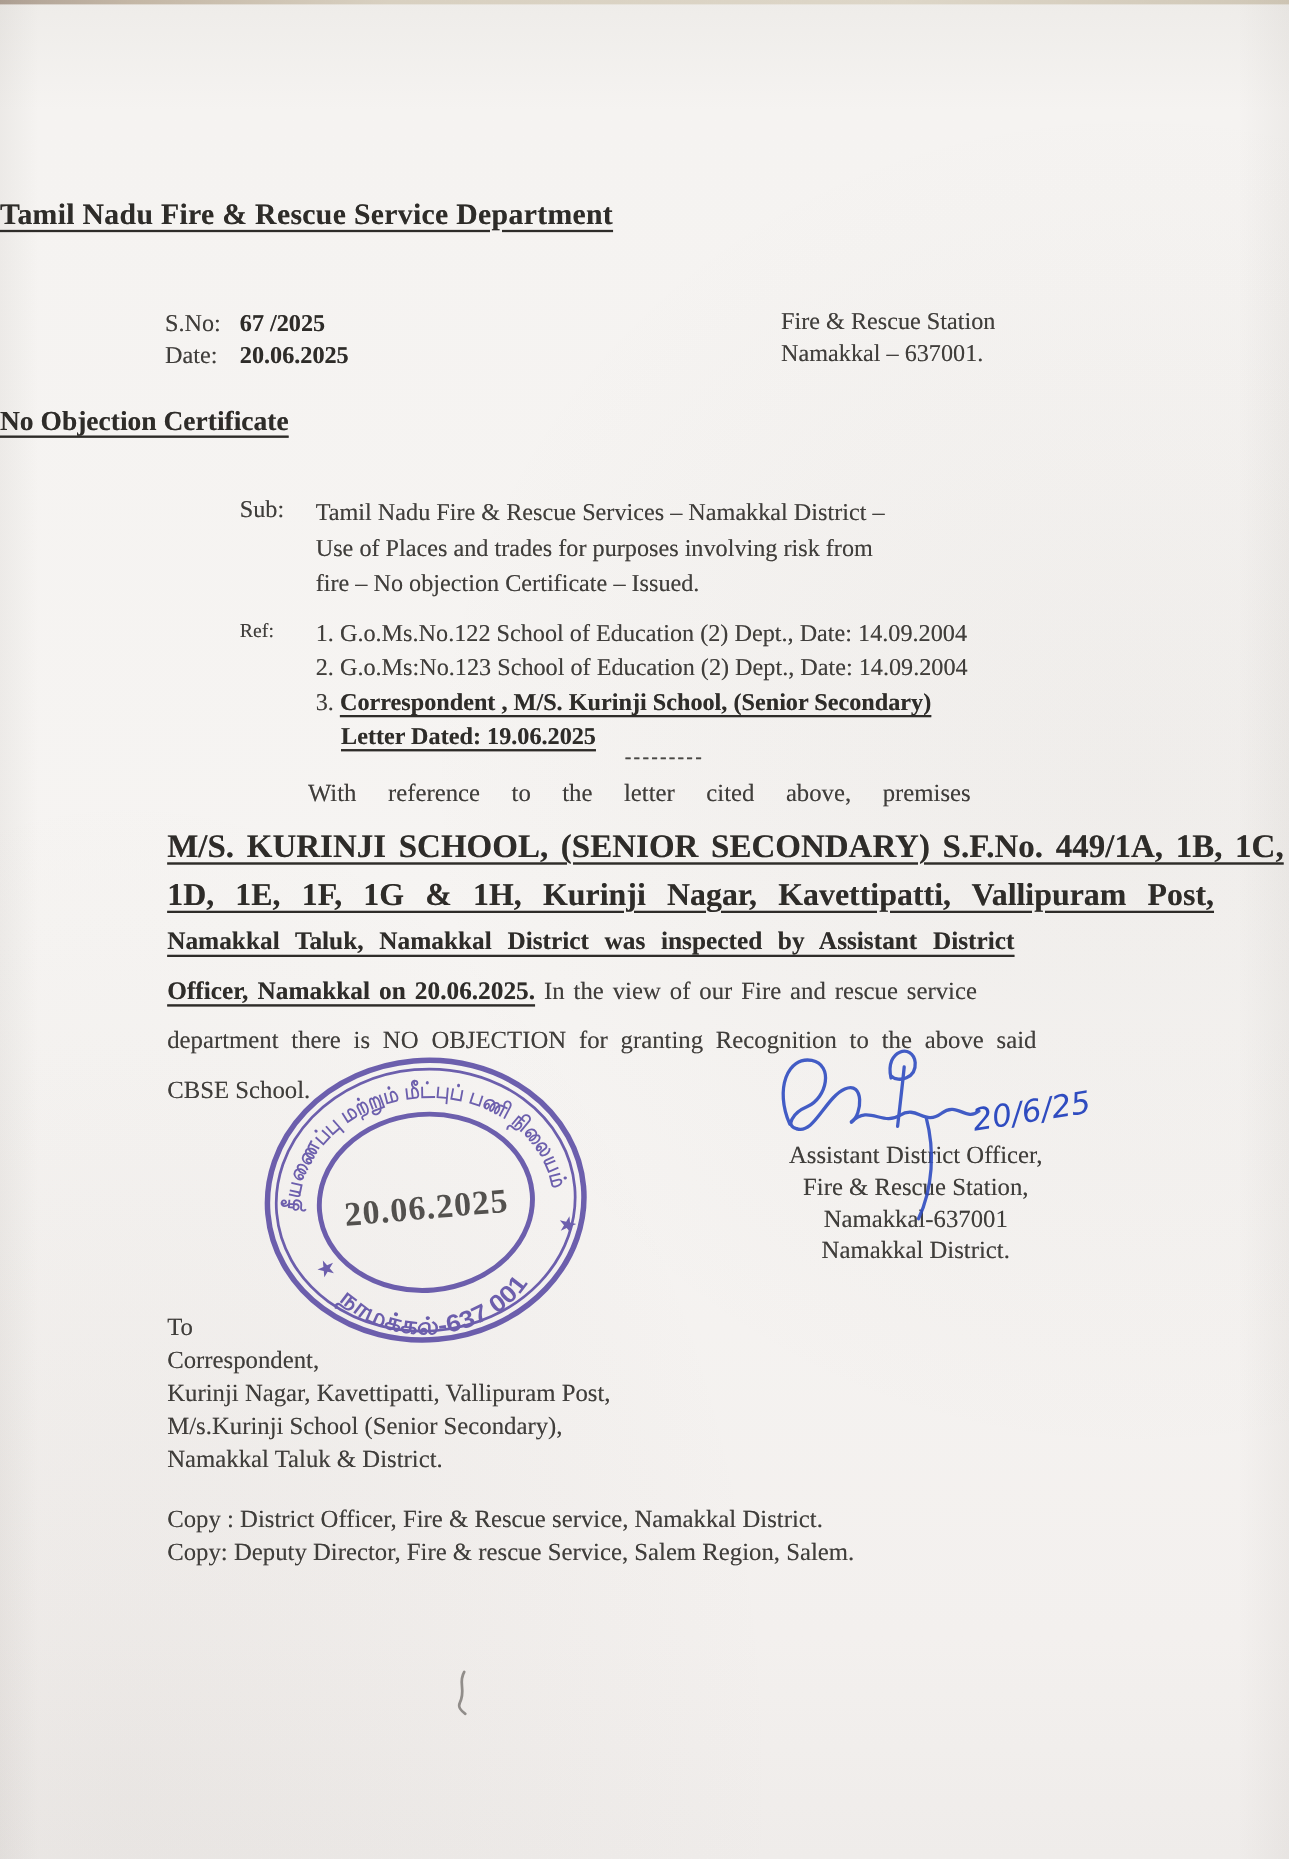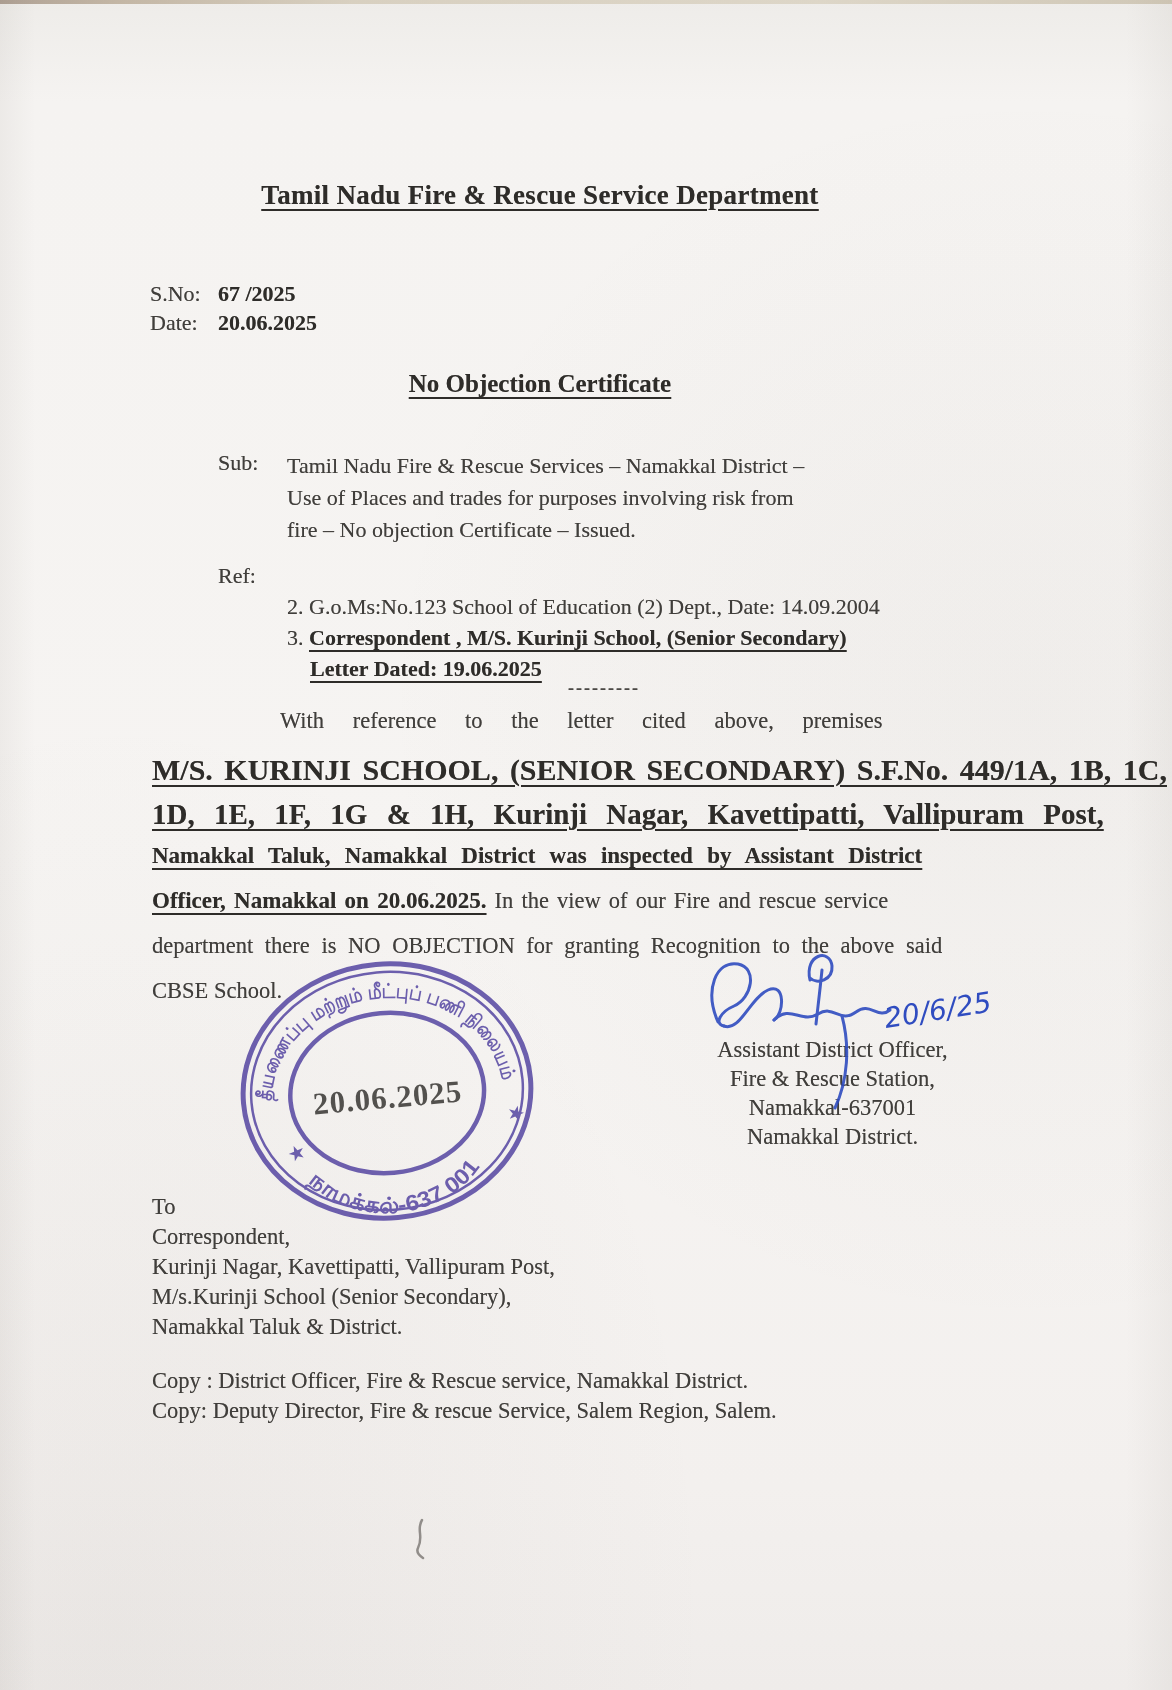--- a/index.html
+++ b/index.html
@@ -13,29 +13,29 @@
     background:
       radial-gradient(ellipse at 88% 42%, rgba(120,110,100,0.05), transparent 45%),
       radial-gradient(ellipse at 10% 96%, rgba(120,110,100,0.06), transparent 40%),
       linear-gradient(90deg, rgba(90,80,70,0.06) 0%, rgba(0,0,0,0) 3%, rgba(0,0,0,0) 96%, rgba(90,80,70,0.05) 100%),
       linear-gradient(180deg, #eeece9 0%, #f5f3f1 6%, #f6f4f2 55%, #f3f0ee 88%, #efecea 100%);
   }
   .abs{position:absolute;}
   .txt{white-space:nowrap; text-shadow:0 0 0.6px rgba(64,62,59,0.55);}
   .b{font-weight:bold;color:#2e2c29;}
   .u{text-decoration:underline;text-decoration-thickness:2px;text-underline-offset:5px;}
-  .center-band{left:0;width:1080px;text-align:center;}
+  .center-band{left:0;width:1080px;text-align:left;}
   .doc-title{top:180px;font-size:27px;letter-spacing:0.3px;}
   .noc-heading{top:370px;font-size:25px;}
   .meta{left:150px;font-size:22px;}
   .meta .lbl{display:inline-block;width:68px;}
   .station{left:710px;font-size:22px;line-height:29px;}
   .sub-label{left:218px;top:450px;font-size:22px;}
   .sub-lines{left:287px;top:450px;font-size:22px;line-height:32px;}
-  .ref-label{left:218px;top:563px;font-size:22px;}
+  .ref-label{left:218px;top:563px;font-size:18px;}
   .ref-line{left:287px;font-size:22px;}
   .dashes{left:568px;top:678px;font-size:18px;font-weight:bold;letter-spacing:2px;color:#4a4845;}
   .para{left:152px;top:708px;width:783px;}
   .pline{height:45px;font-size:22.5px;white-space:nowrap;text-shadow:0 0 0.6px rgba(64,62,59,0.55);}
   .jl1{padding-left:128px;word-spacing:23px;}
   .jl2{font-size:30px;word-spacing:4px;}
   .jl3{font-size:29px;word-spacing:12px;}
   .jl4{font-size:23px;word-spacing:8.5px;}
   .jl5{word-spacing:2.5px;}
   .jl6{word-spacing:6px;}
@@ -58,31 +58,36 @@
 
   <div class="abs txt center-band doc-title b u">Tamil Nadu Fire &amp; Rescue Service Department</div>
 
   <div class="abs txt meta" style="top:281px;">
     <span class="lbl">S.No:</span><span class="b">67 /2025</span>
   </div>
   <div class="abs txt meta" style="top:310px;">
     <span class="lbl">Date:</span><span class="b">20.06.2025</span>
   </div>
 
+  <div class="abs txt station" style="top:277px;">
+    <div>Fire &amp; Rescue Station</div>
+    <div>Namakkal – 637001.</div>
+  </div>
 
   <div class="abs txt center-band noc-heading b u">No Objection Certificate</div>
 
   <div class="abs txt sub-label">Sub:</div>
   <div class="abs sub-lines">
     <div class="txt">Tamil Nadu Fire &amp; Rescue Services – Namakkal District –</div>
     <div class="txt">Use of Places and trades for purposes involving risk from</div>
     <div class="txt">fire  – No objection Certificate – Issued.</div>
   </div>
 
   <div class="abs txt ref-label">Ref:</div>
+  <div class="abs txt ref-line" style="top:563px;">1. G.o.Ms.No.122 School of Education (2) Dept., Date: 14.09.2004</div>
   <div class="abs txt ref-line" style="top:594px;">2. G.o.Ms:No.123 School of Education (2) Dept., Date: 14.09.2004</div>
   <div class="abs txt ref-line" style="top:625px;">
     <span>3. </span><span class="b u">Correspondent , M/S. Kurinji School, (Senior Secondary)</span>
   </div>
   <div class="abs txt ref-line b u" style="top:656px;left:310px;">Letter Dated: 19.06.2025</div>
 
   <div class="abs txt dashes">---------</div>
 
   <div class="abs para">
     <div class="pline jl1">With reference to the letter cited above, premises</div>

